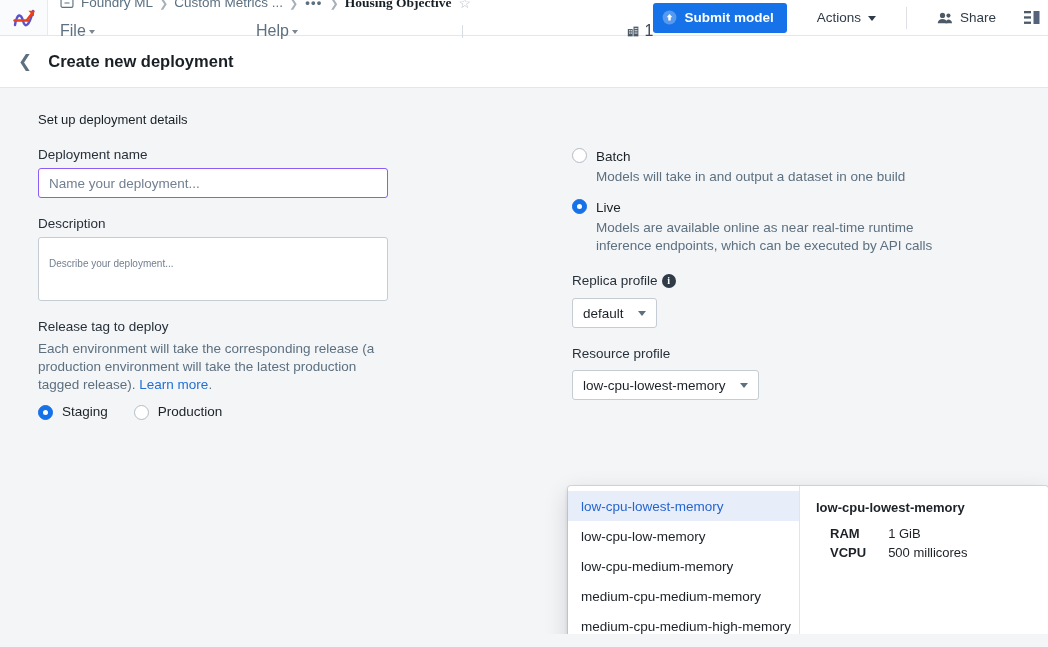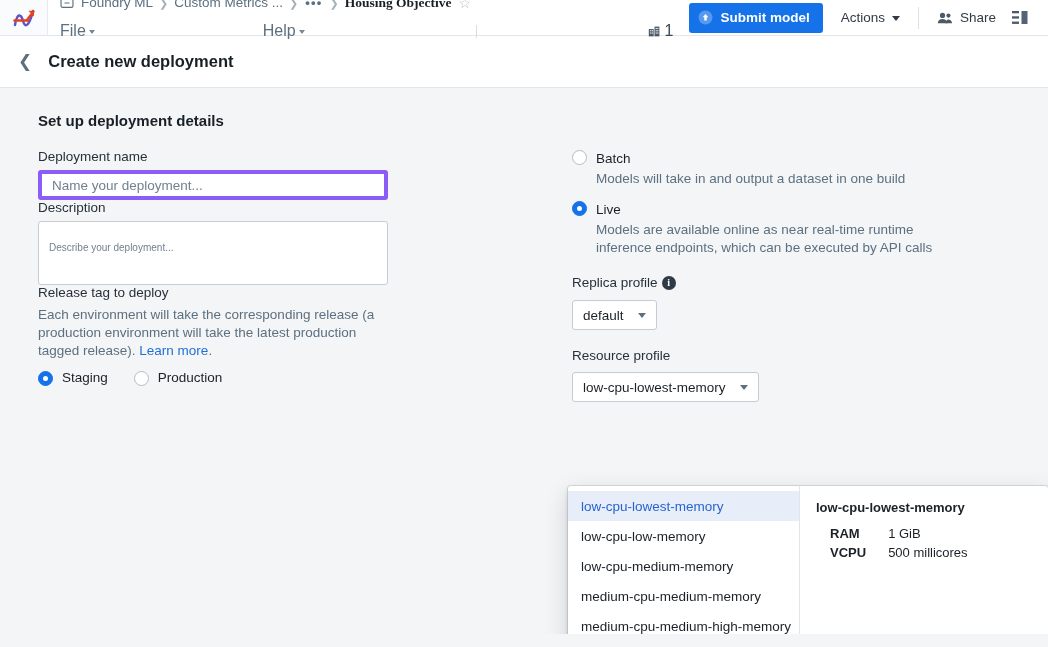--- a/index.html
+++ b/index.html
@@ -114,23 +114,21 @@
   .branchbox {
     display: inline-flex;
     align-items: center;
     gap: 4px;
     cursor: pointer;
     color: #3c4a56;
   }
   .topbar-right {
     display: flex;
     align-items: center;
-    gap: 0px;
-    padding-right: 12px;
-    margin-left: 16px;
+    gap: 12px;
   }
   .btn-primary {
     background: #1668dc;
     background: #1572e8;
     color: #fff;
     border: none;
     border-radius: 3px;
     height: 30px;
     padding: 0 13px 0 9px;
     font-size: 13.5px;
@@ -197,43 +195,43 @@
 
   
   .content {
     position: relative;
     height: calc(647px - 48px - 53px);
     background: #f4f5f7;
     padding: 24px 0 0 0;
     overflow: hidden;
   }
   .section-title {
-    font-size: 15px;
-    font-weight: bold;
+    font-size: 13px;
+    font-weight: normal;
     color: #182026;
     margin: 0 0 20px 38px;
   }
   .cols {
     display: flex;
     gap: 0;
   }
   .col-left { width: 560px; padding-left: 38px; }
   .col-right { width: 460px; padding-left: 12px; }
 
   .field-label {
     font-size: 13.5px;
     color: #27313b;
     margin-bottom: 6px;
   }
-  .field-label.spaced { }
+  .field-label.spaced { margin-top: 18px; }
 
   input.text-input {
     width: 350px;
     height: 30px;
-    border: 4px solid #8b5cf6;
+    border: 1px solid #8b5cf6;
     border-radius: 3px;
     background: #fff;
     padding: 0 10px;
     font-size: 13.5px;
     font-family: "Liberation Sans", sans-serif;
     color: #1c2127;
     outline: none;
   }
   textarea.text-area {
     width: 350px;

